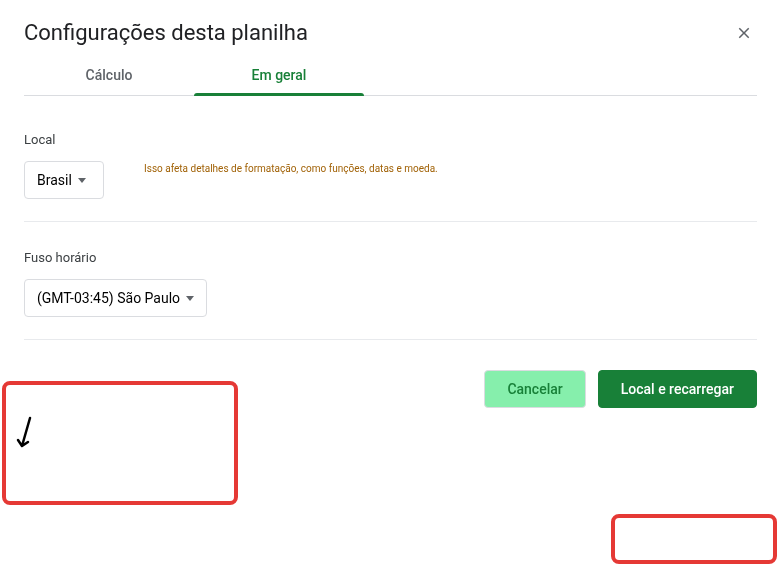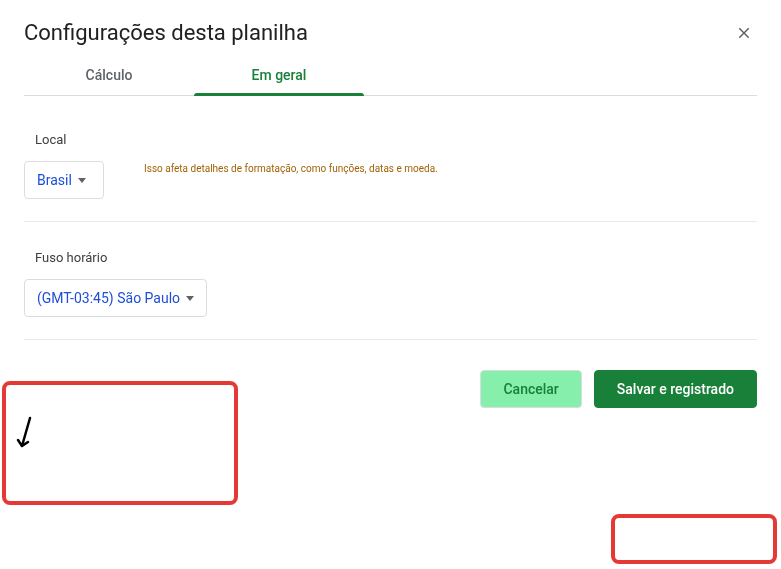--- a/index.html
+++ b/index.html
@@ -8,23 +8,23 @@
 .header { display: flex; justify-content: space-between; align-items: flex-start; margin-bottom: 18px; gap: 24px; }
 .title { font-size: 22px; font-weight: 400; color: #202124; }
 .close-btn { background: none; border: none; cursor: pointer; padding: 4px; color: #5f6368; }
 .close-btn svg { width: 18px; height: 18px; }
 .tabs { display: flex; border-bottom: 1px solid #dadce0; margin-bottom: 8px; }
 .tab { padding: 0 0 12px 0; width: 170px; text-align: center; color: #5f6368; font-size: 14px; font-weight: 500; cursor: pointer; position: relative; }
 .tab.active { color: #188038; }
 .tab.active::after { content: ''; position: absolute; left: 0; right: 0; bottom: -1px; height: 3px; background: #188038; border-radius: 3px 3px 0 0; }
 .section { padding: 28px 0 22px 0; border-bottom: 1px solid #e8eaed; }
 .section:last-of-type { border-bottom: none; }
-.section-label { font-size: 13px; color: #3c4043; margin-bottom: 14px; margin-left: 11px; }
+.section-label { font-size: 13px; color: #3c4043; margin-bottom: 14px; }
 .row { display: flex; align-items: flex-start; gap: 40px; }
-.dropdown { display: inline-flex; align-items: center; border: 1px solid #dadce0; border-radius: 4px; padding: 10px 12px; font-size: 14px; color: #1d4ed8; cursor: pointer; gap: 6px; min-width: 80px; }
+.dropdown { display: inline-flex; align-items: center; border: 1px solid #dadce0; border-radius: 4px; padding: 10px 12px; font-size: 14px; color: #000000; cursor: pointer; gap: 6px; min-width: 80px; }
 .dropdown .caret { width: 0; height: 0; border-left: 4px solid transparent; border-right: 4px solid transparent; border-top: 5px solid #5f6368; }
 .description { font-size: 10px; color: #a16207; line-height: 1.5; flex: 1; }
 .lang-section { padding-top: 20px; position: relative; }
 .lang-text { font-size: 14px; color: #3c4043; }
 .lang-link { color: #1a73e8; text-decoration: none; cursor: pointer; }
 .checkbox-row { display: flex; align-items: flex-start; gap: 8px; margin-top: 14px; }
 .checkbox { width: 16px; height: 16px; border: 2px solid #5f6368; border-radius: 2px; cursor: pointer; flex-shrink: 0; margin-top: 1px; }
 .checkbox-label { font-size: 14px; color: #3c4043; line-height: 1.4; max-width: 180px; }
 .highlight-box { position: absolute; border: 4px solid #e53935; border-radius: 8px; pointer-events: none; }
 .hb1 { left: 2px; top: 381px; width: 236px; height: 124px; }
@@ -70,21 +70,21 @@
       <div class="dropdown">
         <span>(GMT-03:45) São Paulo</span>
         <span class="caret"></span>
       </div>
     </div>
   </div>
 
 
   <div class="footer">
     <button class="btn btn-cancel">Cancelar</button>
-    <button class="btn btn-primary">Salvar e registrado</button>
+    <button class="btn btn-primary">Local e recarregar</button>
   </div>
 </div>
 
 <div class="highlight-box hb1"></div>
 <div class="highlight-box hb2"></div>
 <svg class="arrow-annotation" width="24" height="40" viewBox="0 0 24 40">
   <path d="M14 2 L6 30 L2 24 M6 30 L12 26" stroke="#000" stroke-width="2.5" fill="none" stroke-linecap="round" stroke-linejoin="round"></path>
 </svg>
 
 </body></html>

